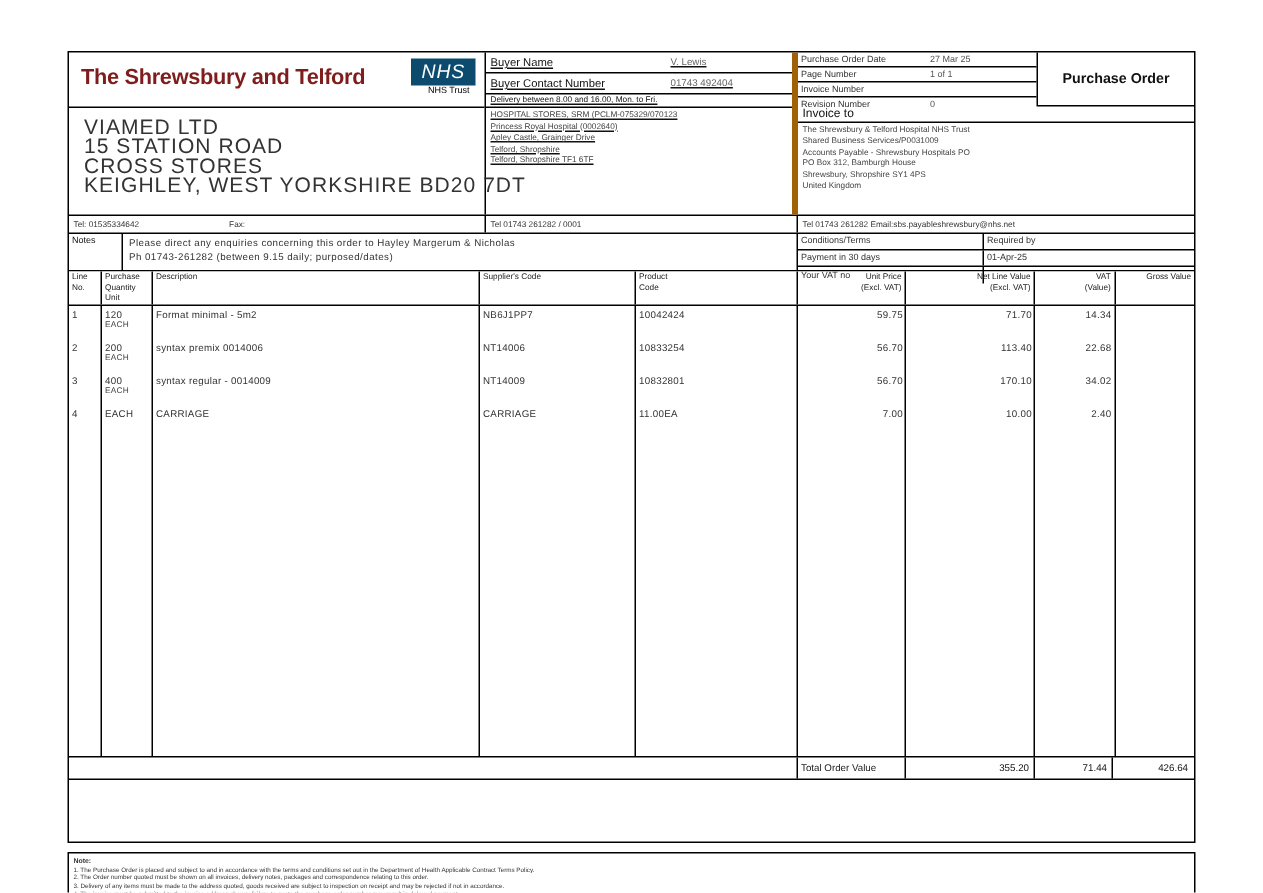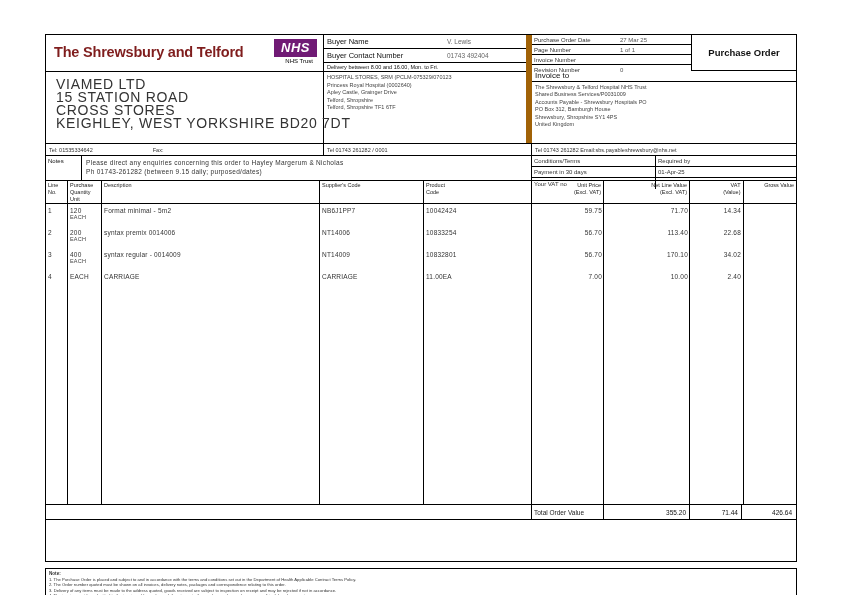--- a/index.html
+++ b/index.html
@@ -57,23 +57,23 @@
     font-size: 14.5px;
     font-weight: bold;
     letter-spacing: -0.2px;
     color: #7f1d1d;
     line-height: 1.05;
   }
   .nhs-logo {
     position: absolute;
     right: 6px;
     top: 4px;
-    background: #701a75;
+    background: #0c4a6e;
     color: #fff;
-    font-weight: bold;
+    font-weight: normal;
     font-size: 13px;
     padding: 2px 7px 3px 7px;
     letter-spacing: 0.5px;
     font-style: italic;
     line-height: 1;
   }
   .nhs-sub {
     position: absolute;
     right: 10px;
     top: 23px;
@@ -85,21 +85,22 @@
     font-size: 14px;
     line-height: 13px;
     letter-spacing: 0.7px;
     color: #333;
   }
   .addr div { white-space: nowrap; }
 
   .hdr-mid {
     width: 208px;
     box-sizing: border-box;
-    border-right: 6px solid #a16207;
+    border-right: 4px solid #a16207;
+    text-decoration: underline;
   }
   .buyer-row {
     display: flex;
     font-size: 7.5px;
     height: 13px;
     align-items: center;
     border-bottom: 1px solid #000;
     padding-left: 3px;
   }
   .buyer-row .lbl { width: 120px; color: #111; }

